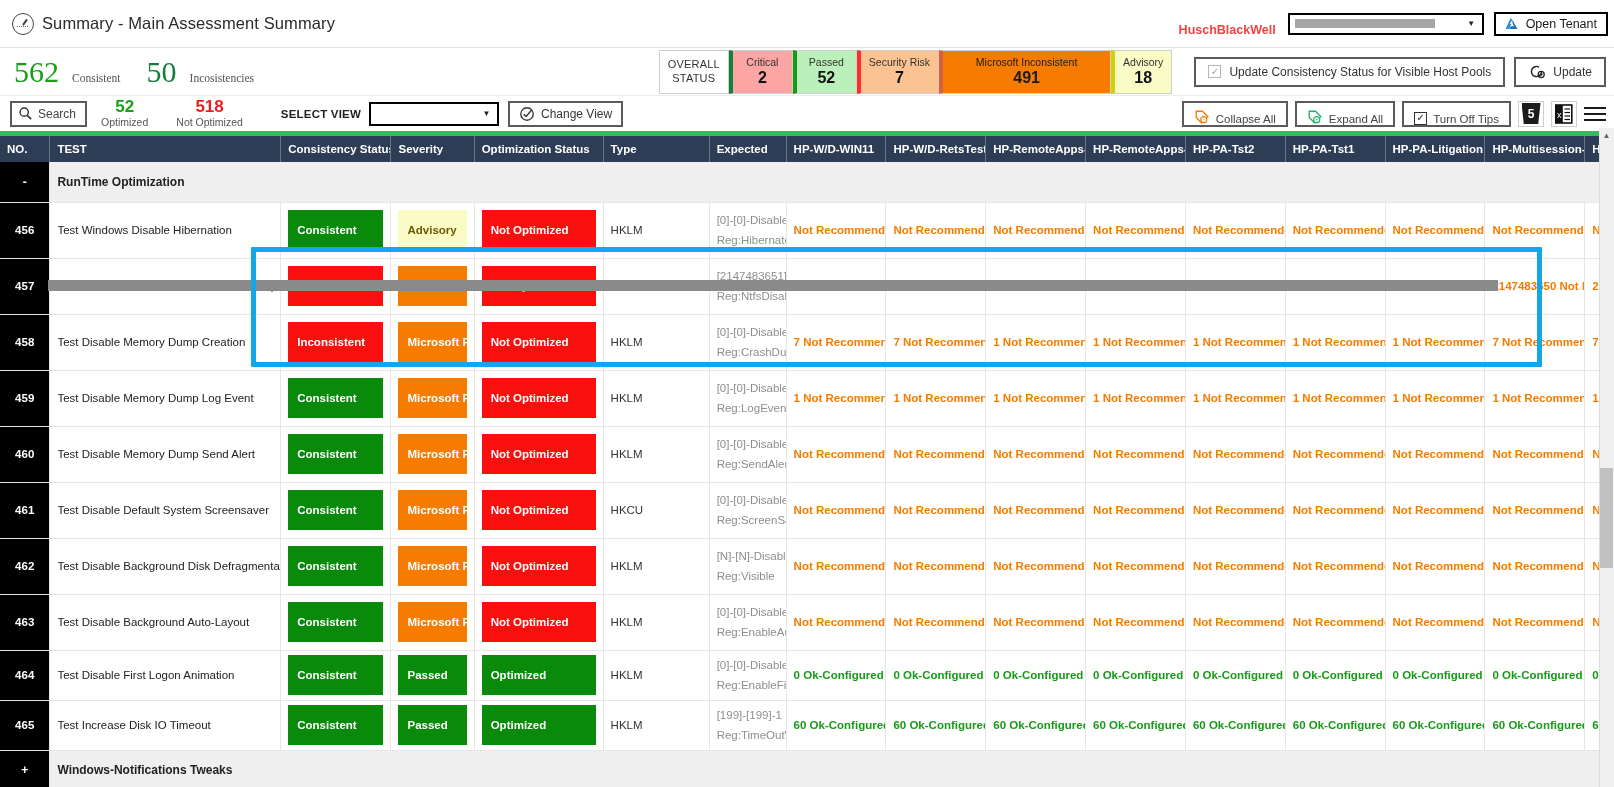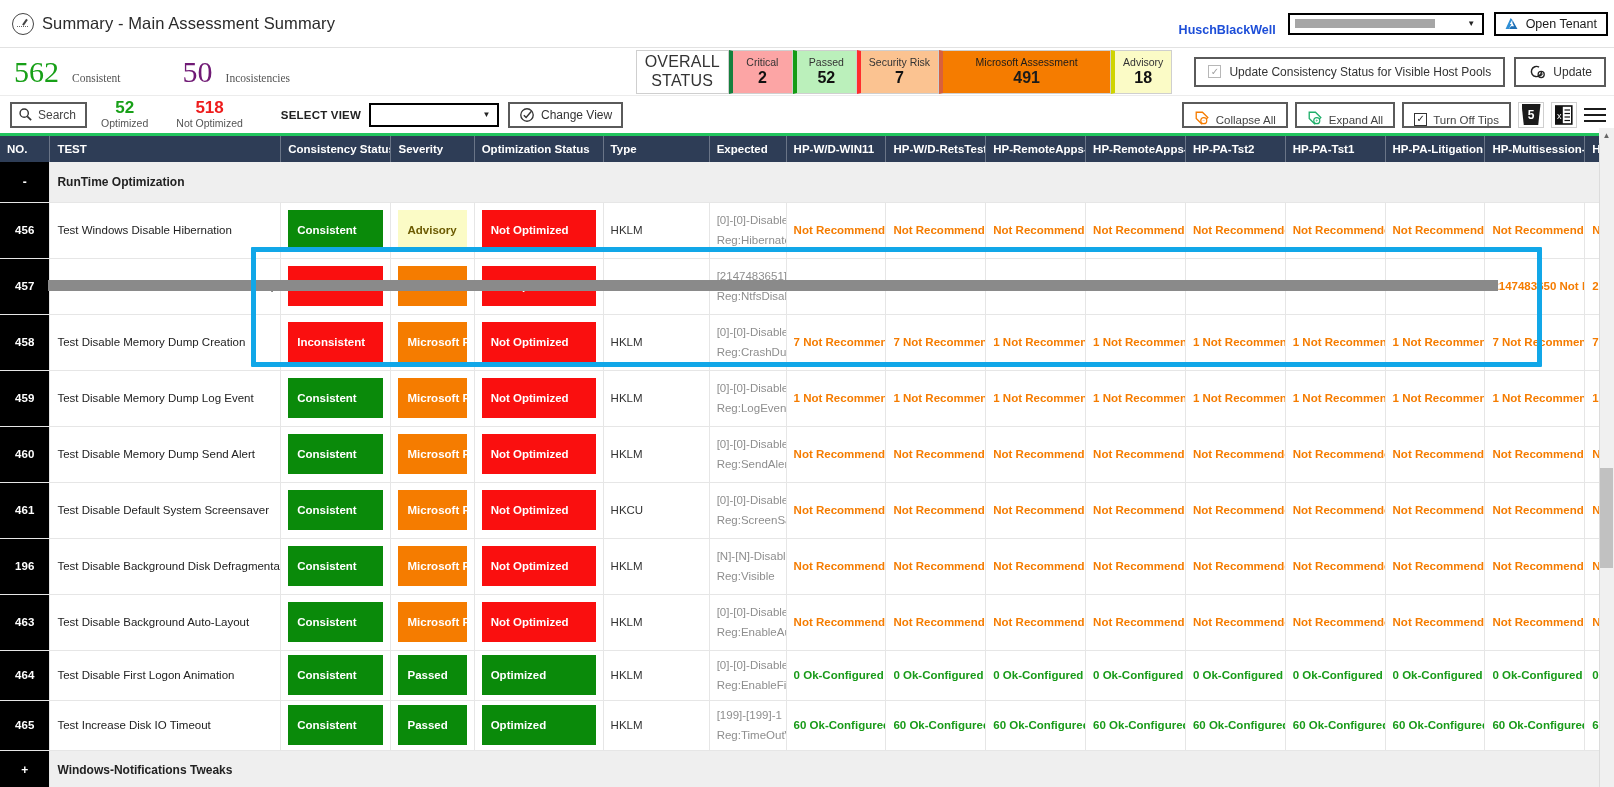--- a/index.html
+++ b/index.html
@@ -29,21 +29,21 @@
     content: ""; position: absolute; left: 9px; top: 4px;
     width: 1.6px; height: 7px; background: #444;
     transform: rotate(35deg); transform-origin: bottom center;
   }
   .title-icon::after {
     content: ""; position: absolute; left: 4px; top: 12px;
     width: 11px; height: 1px; border-top: 1.4px dotted #666;
   }
   .title-text { font-size: 16.5px; color: #2b2b2b; letter-spacing: .1px; }
   .tb-right { margin-left: auto; display: flex; align-items: center; gap: 0; }
-  .tenant-name { font-size: 12.5px; font-weight: bold; color: #1d4ed8; margin-right: 12px; margin-top: 12px; }
+  .tenant-name { font-size: 12.5px; font-weight: bold; color: #ef4444; margin-right: 12px; margin-top: 12px; }
   .tenant-select {
     width: 196px; height: 22px; border: 2px solid #000;
     background: #fff; display: flex; align-items: center;
     padding: 0 2px 0 5px; position: relative;
   }
   .tenant-redacted {
     height: 9px; width: 140px; background: #a6a6a6;
   }
   .tenant-arrow {
     margin-left: auto; width: 17px; height: 18px;
@@ -60,34 +60,34 @@
   
   .summary {
     height: 48px; width: 100%;
     display: flex; align-items: center;
     background: #fff; padding: 0 8px 0 14px;
     border-bottom: 1px solid #ececec;
   }
   .bignum { display: flex; align-items: baseline; gap: 13px; font-family: Liberation Serif, serif; }
   .bignum .n { font-size: 30px; font-weight: 300; }
   .bignum .n.green { color: #18a018; }
-  .bignum .n.red { color: #701a75; margin-left: 36px; }
+  .bignum .n.red { color: #15803d; }
   .bignum .lbl { font-size: 11.5px; color: #555; }
   .gap26 { width: 26px; }
 
   .status-group { margin-left: auto; display: flex; align-items: stretch; height: 44px; }
   .status-cell {
     display: flex; flex-direction: column; align-items: center;
     justify-content: center; border: 1px solid #cfcfcf;
     min-width: 64px; padding: 2px 8px; gap: 1px;
   }
   .status-cell .cap { font-size: 10.5px; color: #333; line-height: 1.15; text-align: center; }
   .status-cell .val { font-size: 16px; font-weight: bold; color: #111; }
   .sc-overall { background:#fff; min-width:62px; }
-  .sc-overall .cap { font-size: 16px; letter-spacing: .2px; }
+  .sc-overall .cap { font-size: 11px; letter-spacing: .2px; }
   .sc-critical { background: #fca5a5; border-left: 4px solid #15803d; }
   .sc-passed   { background: #bbf0bb; border-left: 4px solid #149c14; }
   .sc-security { background: #fbc391; border-left: 4px solid #ff2d2d; }
   .sc-msrec    { background: #f57c00; border-left: 4px solid #d9603c; min-width: 172px; }
   .sc-msrec .cap, .sc-msrec .val { color: #1b1b1b; }
   .sc-advisory { background: #fbfbc6; border-left: 4px solid #cfd400; min-width: 58px; }
 
   .update-wrap { display: flex; align-items: center; gap: 9px; margin-left: 22px; }
   .btn-box {
     border: 2px solid #5a5a5a; background: #fff; height: 30px;
@@ -98,21 +98,21 @@
     width: 13px; height: 13px; border: 1px solid #b7b7b7;
     display: flex; align-items: center; justify-content: center;
     font-size: 10px; color: #9e9e9e; flex: none; line-height: 1;
   }
   .chk.dark { border-color: #333; color: #222; }
   .upd-icon { width: 17px; height: 17px; flex: none; }
 
   
   .toolbar {
     height: 40px; width: 100%; display: flex; align-items: center;
-    padding: 0 8px 0 10px; background: #fff; border-bottom: 3px solid #22c55e;
+    padding: 0 8px 0 10px; background: #fff; border-bottom: 5px solid #22c55e;
   }
   .search-btn {
     border: 2px solid #5a5a5a; height: 26px; display: flex;
     align-items: center; gap: 5px; padding: 0 9px 0 6px;
     font-size: 12px; color: #444; background: #fff;
   }
   .mag { width: 15px; height: 15px; flex: none; }
   .mini-stat { display: flex; flex-direction: column; align-items: center; line-height: 1.1; margin: 0 14px; }
   .mini-stat .n { font-size: 17px; font-weight: bold; }
   .mini-stat .n.green { color: #18a018; }
@@ -259,21 +259,21 @@
     </div>
     <div class="status-cell sc-passed">
       <div class="cap">Passed</div>
       <div class="val">52</div>
     </div>
     <div class="status-cell sc-security">
       <div class="cap">Security Risk</div>
       <div class="val">7</div>
     </div>
     <div class="status-cell sc-msrec">
-      <div class="cap">Microsoft Assessment</div>
+      <div class="cap">Microsoft Inconsistent</div>
       <div class="val">491</div>
     </div>
     <div class="status-cell sc-advisory">
       <div class="cap">Advisory</div>
       <div class="val">18</div>
     </div>
   </div>
 
   <div class="update-wrap">
     <div class="btn-box">
@@ -564,21 +564,21 @@
           <td class="hp-cell hp-orange">Not Recommended</td>
           <td class="hp-cell hp-orange">Not Recommended</td>
           <td class="hp-cell hp-orange">Not Recommended</td>
           <td class="hp-cell hp-orange">Not Recommended</td>
           <td class="hp-cell hp-orange">Not Recommended</td>
           <td class="hp-cell hp-orange">Not Recommended</td>
           <td class="hp-cell hp-orange">Not Recommended</td>
           <td class="hp-cell hp-orange">N</td>
         </tr>
         <tr style="height: 56px;">
-          <td class="c-no">196</td>
+          <td class="c-no">462</td>
           <td class="c-test">Test Disable Background Disk Defragmentation</td>
           <td class="cell-status">
             <div class="statusbox st-green">Consistent</div>
           </td>
           <td class="cell-status">
             <div class="statusbox st-orange">Microsoft Recommend</div>
           </td>
           <td class="cell-status">
             <div class="statusbox st-red">Not Optimized</div>
           </td>

